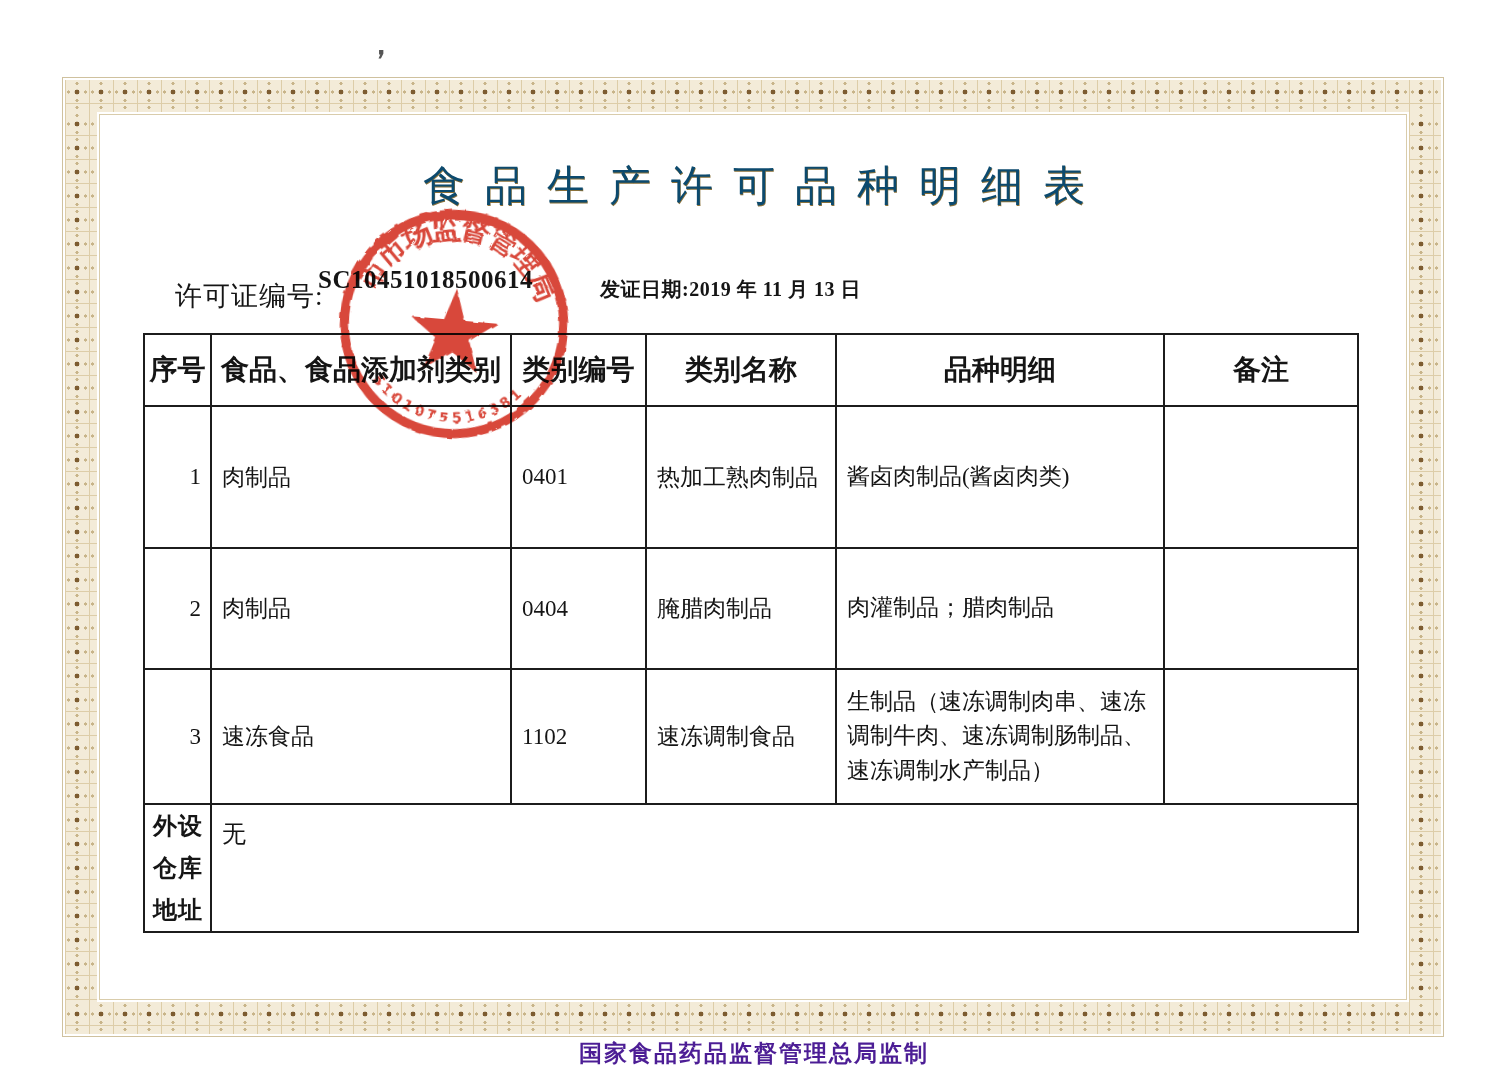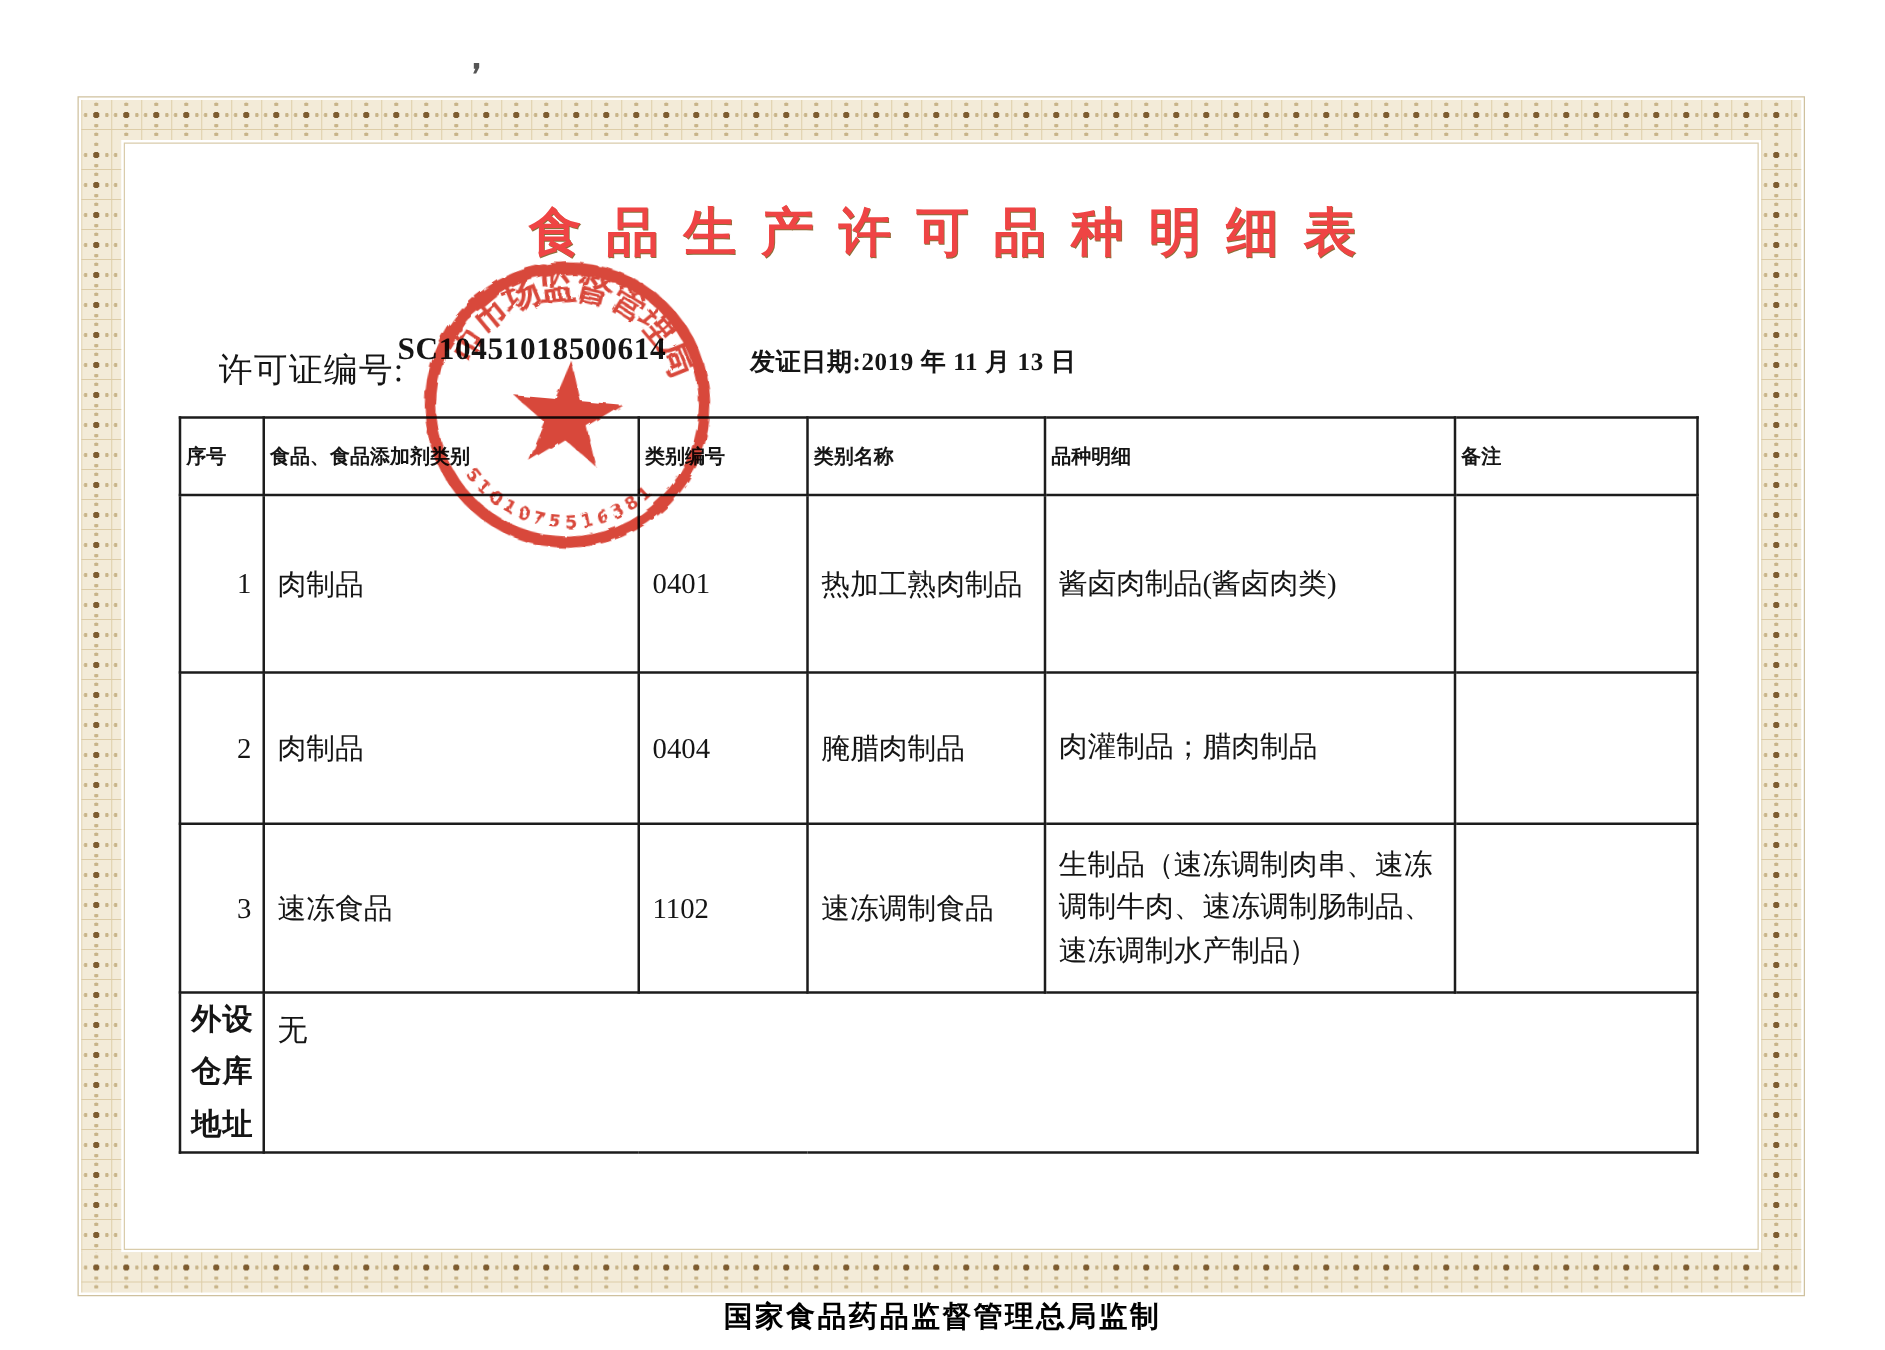--- a/index.html
+++ b/index.html
@@ -33,23 +33,23 @@
   .band.left   { left: 65px;   top: 112px;  width: 32px;   height: 890px; }
   .band.right  { left: 1409px; top: 112px;  width: 32px;   height: 890px; }
 
   
   .artifact { position: absolute; left: 366px; top: 24px; font-size: 30px; color: #555; font-weight: bold; }
 
   
   .doc-title {
     position: absolute; top: 158px; left: 0; width: 100%;
     text-align: center;
-    font-size: 42px; font-weight: bold;
+    font-size: 42px; font-weight: normal;
     letter-spacing: 20px; text-indent: 20px;
-    color: #ef4444;
+    color: #0c4a6e;
     text-shadow: 0.6px 0.6px 0 #8a713a;
   }
 
   
   .license-line { position: absolute; left: 175px; top: 266px; width: 1240px; height: 50px; }
   .license-line .lbl   { position: absolute; left: 0;    top: 12px; font-size: 27px; font-weight: normal; letter-spacing: 1px; text-align: right; }
   .license-line .num   { position: absolute; left: 143px; top: 0;   font-size: 25px; font-weight: 600; letter-spacing: 0.5px; }
   .license-line .issue { position: absolute; left: 425px; top: 10px; font-size: 20px; font-weight: 600; letter-spacing: 0.5px; }
   .license-line .valid { position: absolute; left: 702px; top: 10px; font-size: 24px; font-weight: 600; letter-spacing: 0.5px; }
 
@@ -58,21 +58,21 @@
     position: absolute; left: 143px; top: 333px;
     width: 1214px;
     border-collapse: collapse; table-layout: fixed;
   }
   .license-table th, .license-table td {
     border: 2px solid #1c1c1c;
     padding: 0 10px;
     vertical-align: middle;
     font-size: 23px;
   }
-  .license-table th { font-size: 16px; font-weight: bold; text-align: left; padding: 16px 4px; }
+  .license-table th { font-size: 28px; font-weight: bold; text-align: center; padding: 16px 4px; }
   .col-seq    { width: 67px;  }
   .col-cat    { width: 300px; }
   .col-code   { width: 135px; }
   .col-name   { width: 190px; }
   .col-detail { width: 328px; }
   .col-remark { width: 194px; }
   tr.hdr  { height: 62px;  }
   tr.r1   { height: 142px; }
   tr.r2   { height: 121px; }
   tr.r3   { height: 135px; }
@@ -93,21 +93,21 @@
     transform: rotate(5deg);
     mix-blend-mode: multiply;
     opacity: 0.92;
   }
 
   
   .doc-footer {
     position: absolute; top: 1038px; left: 0; width: 100%;
     text-align: center;
     font-size: 23px; font-weight: bold; letter-spacing: 2px;
-    color: #000000;
+    color: #4c1d95;
   }
 </style>
 </head>
 <body>
 
 <div class="frame-line outer"></div>
 <div class="frame-line inner"></div>
 <div class="band top"></div>
 <div class="band bottom"></div>
 <div class="band left"></div>

